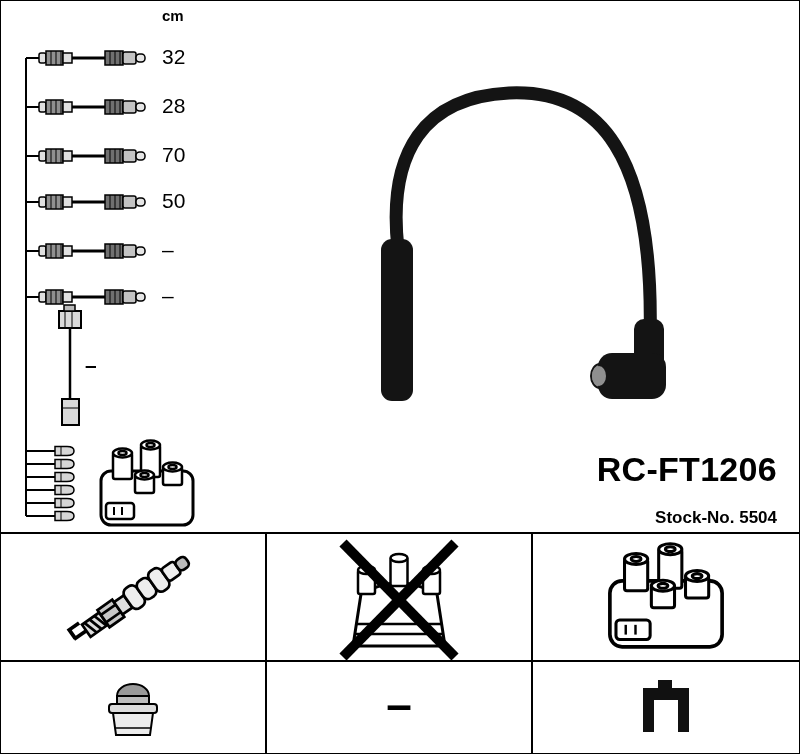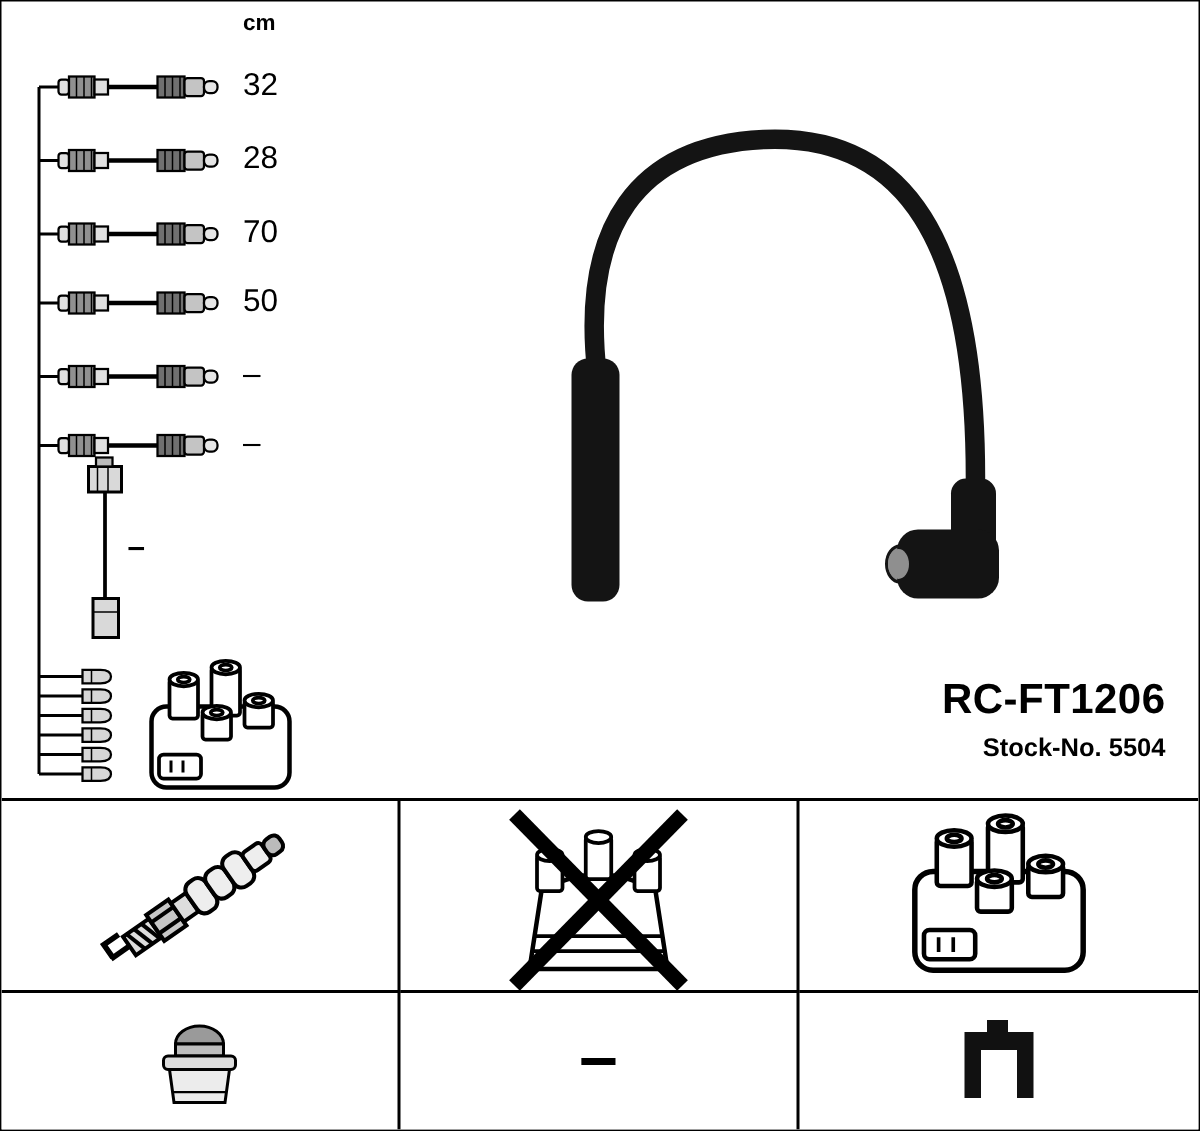--- a/index.html
+++ b/index.html
@@ -5,22 +5,22 @@
   * { margin:0; padding:0; box-sizing:border-box; }
   html,body { background:#ffffff; }
   body { font-family:"Liberation Sans", sans-serif; color:#000; }
   .sheet { position:relative; width:800px; height:754px; background:#fff; border:1px solid #000; overflow:hidden; }
   svg { display:block; }
   .main-canvas { position:absolute; left:0; top:0; }
   .unit-header { position:absolute; left:161px; top:6px; font-size:15px; font-weight:bold; }
   .len-label { position:absolute; left:161px; width:60px; font-size:21px; font-weight:normal; }
   .lead-label { position:absolute; left:84px; top:352px; font-size:21px; font-weight:bold; }
   .part-block { position:absolute; right:22px; top:449px; text-align:right; }
-  .part-number { font-size:28px; font-weight:bold; letter-spacing:0.3px; }
-  .stock-number { font-size:17px; font-weight:bold; margin-top:7px; }
+  .part-number { font-size:34px; font-weight:bold; letter-spacing:0.3px; }
+  .stock-number { font-size:17px; font-weight:bold; margin-top:19px; }
   .parts-grid { position:absolute; left:0; right:0; top:531px; bottom:0; border-top:2px solid #000;
     display:grid; grid-template-columns:1fr 1fr 1fr; grid-template-rows:128px 1fr; background:#fff; }
   .cell { border-right:2px solid #000; border-bottom:2px solid #000; display:flex; align-items:center; justify-content:center; overflow:hidden; }
   .cell.last-col { border-right:none; }
   .cell.last-row { border-bottom:none; }
   .dash-cell-label { font-size:46px; font-weight:bold; line-height:1; transform:translateY(-4px); }
 </style>
 </head>
 <body>
 

